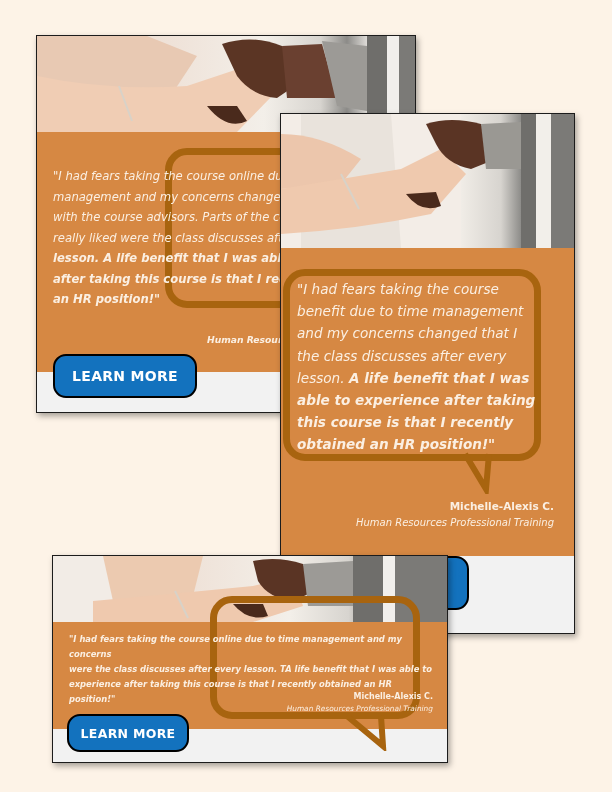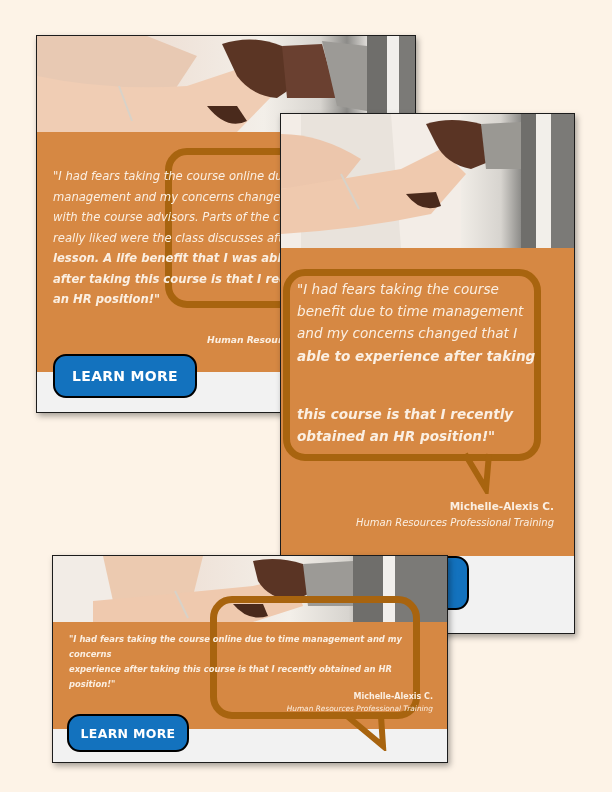--- a/index.html
+++ b/index.html
@@ -97,22 +97,24 @@
   </div>
   <div class="orange" style="top:134px; height:308px;"></div>
   <div class="bubble" style="left:2px; top:155px; width:258px; height:192px;"></div>
   <svg class="bubble-tail" style="left:180px; top:330px;" width="60" height="50" viewBox="0 0 60 50">
     <path d="M4,10 L25,45 L28,10" fill="none" stroke="#a8640f" stroke-width="6"></path>
   </svg>
   <div class="quote" style="left:16px; top:164px; width:270px; font-size:13.6px; line-height:22.2px;">
     <div>"I had fears taking the course</div>
     <div>benefit due to time management</div>
     <div>and my concerns changed that I</div>
+    <div>the class discusses after every</div>
+    <div><span>lesson. </span><b>A life benefit that I was</b></div>
     <div style="font-weight:700;font-style:italic;">able to experience after taking</div>
-    <div style="font-weight:700;margin-top:36px;">this course is that I recently</div>
+    <div style="font-weight:700;">this course is that I recently</div>
     <div style="font-weight:700;">obtained an HR position!"</div>
   </div>
   <div class="name" style="right:20px; top:386px; font-size:10.5px;">Michelle-Alexis C.</div>
   <div class="program" style="right:20px; top:403px; font-size:10px;">Human Resources Professional Training</div>
   <div class="btn" style="left:130px; top:442px; width:58px; height:54px; font-size:14px; color:#1372be;">LEARN MORE</div>
 </div>
 
 <div class="card" style="left:52px; top:555px; width:394px; height:206px;">
   <div class="photo" style="height:66px;">
     <svg viewBox="0 0 394 66" preserveAspectRatio="none">
@@ -128,18 +130,19 @@
       <path d="M122,35 L135,62" stroke="#d8d2c8" stroke-width="2" fill="none"></path>
     </svg>
   </div>
   <div class="orange" style="top:66px; height:107px;"></div>
   <div class="bubble" style="left:157px; top:40px; width:210px; height:123px;"></div>
   <svg class="bubble-tail" style="left:290px; top:150px;" width="50" height="45" viewBox="0 0 50 45">
     <path d="M4,10 L40,40 L38,10" fill="none" stroke="#a8640f" stroke-width="6"></path>
   </svg>
   <div class="quote" style="left:16px; top:76px; width:370px; font-size:8.4px; line-height:15px; font-weight:700;">
     <div>"I had fears taking the course online due to time management and my concerns</div>
+    <div>were the class discusses after every lesson. TA life benefit that I was able to</div>
     <div>experience after taking this course is that I recently obtained an HR position!"</div>
   </div>
   <div class="name" style="right:14px; top:136px; font-size:8px;">Michelle-Alexis C.</div>
   <div class="program" style="right:14px; top:148px; font-size:7.4px;">Human Resources Professional Training</div>
   <div class="btn" style="left:14px; top:158px; width:122px; height:38px; font-size:12.5px;">LEARN MORE</div>
 </div>
 
 </body></html>

